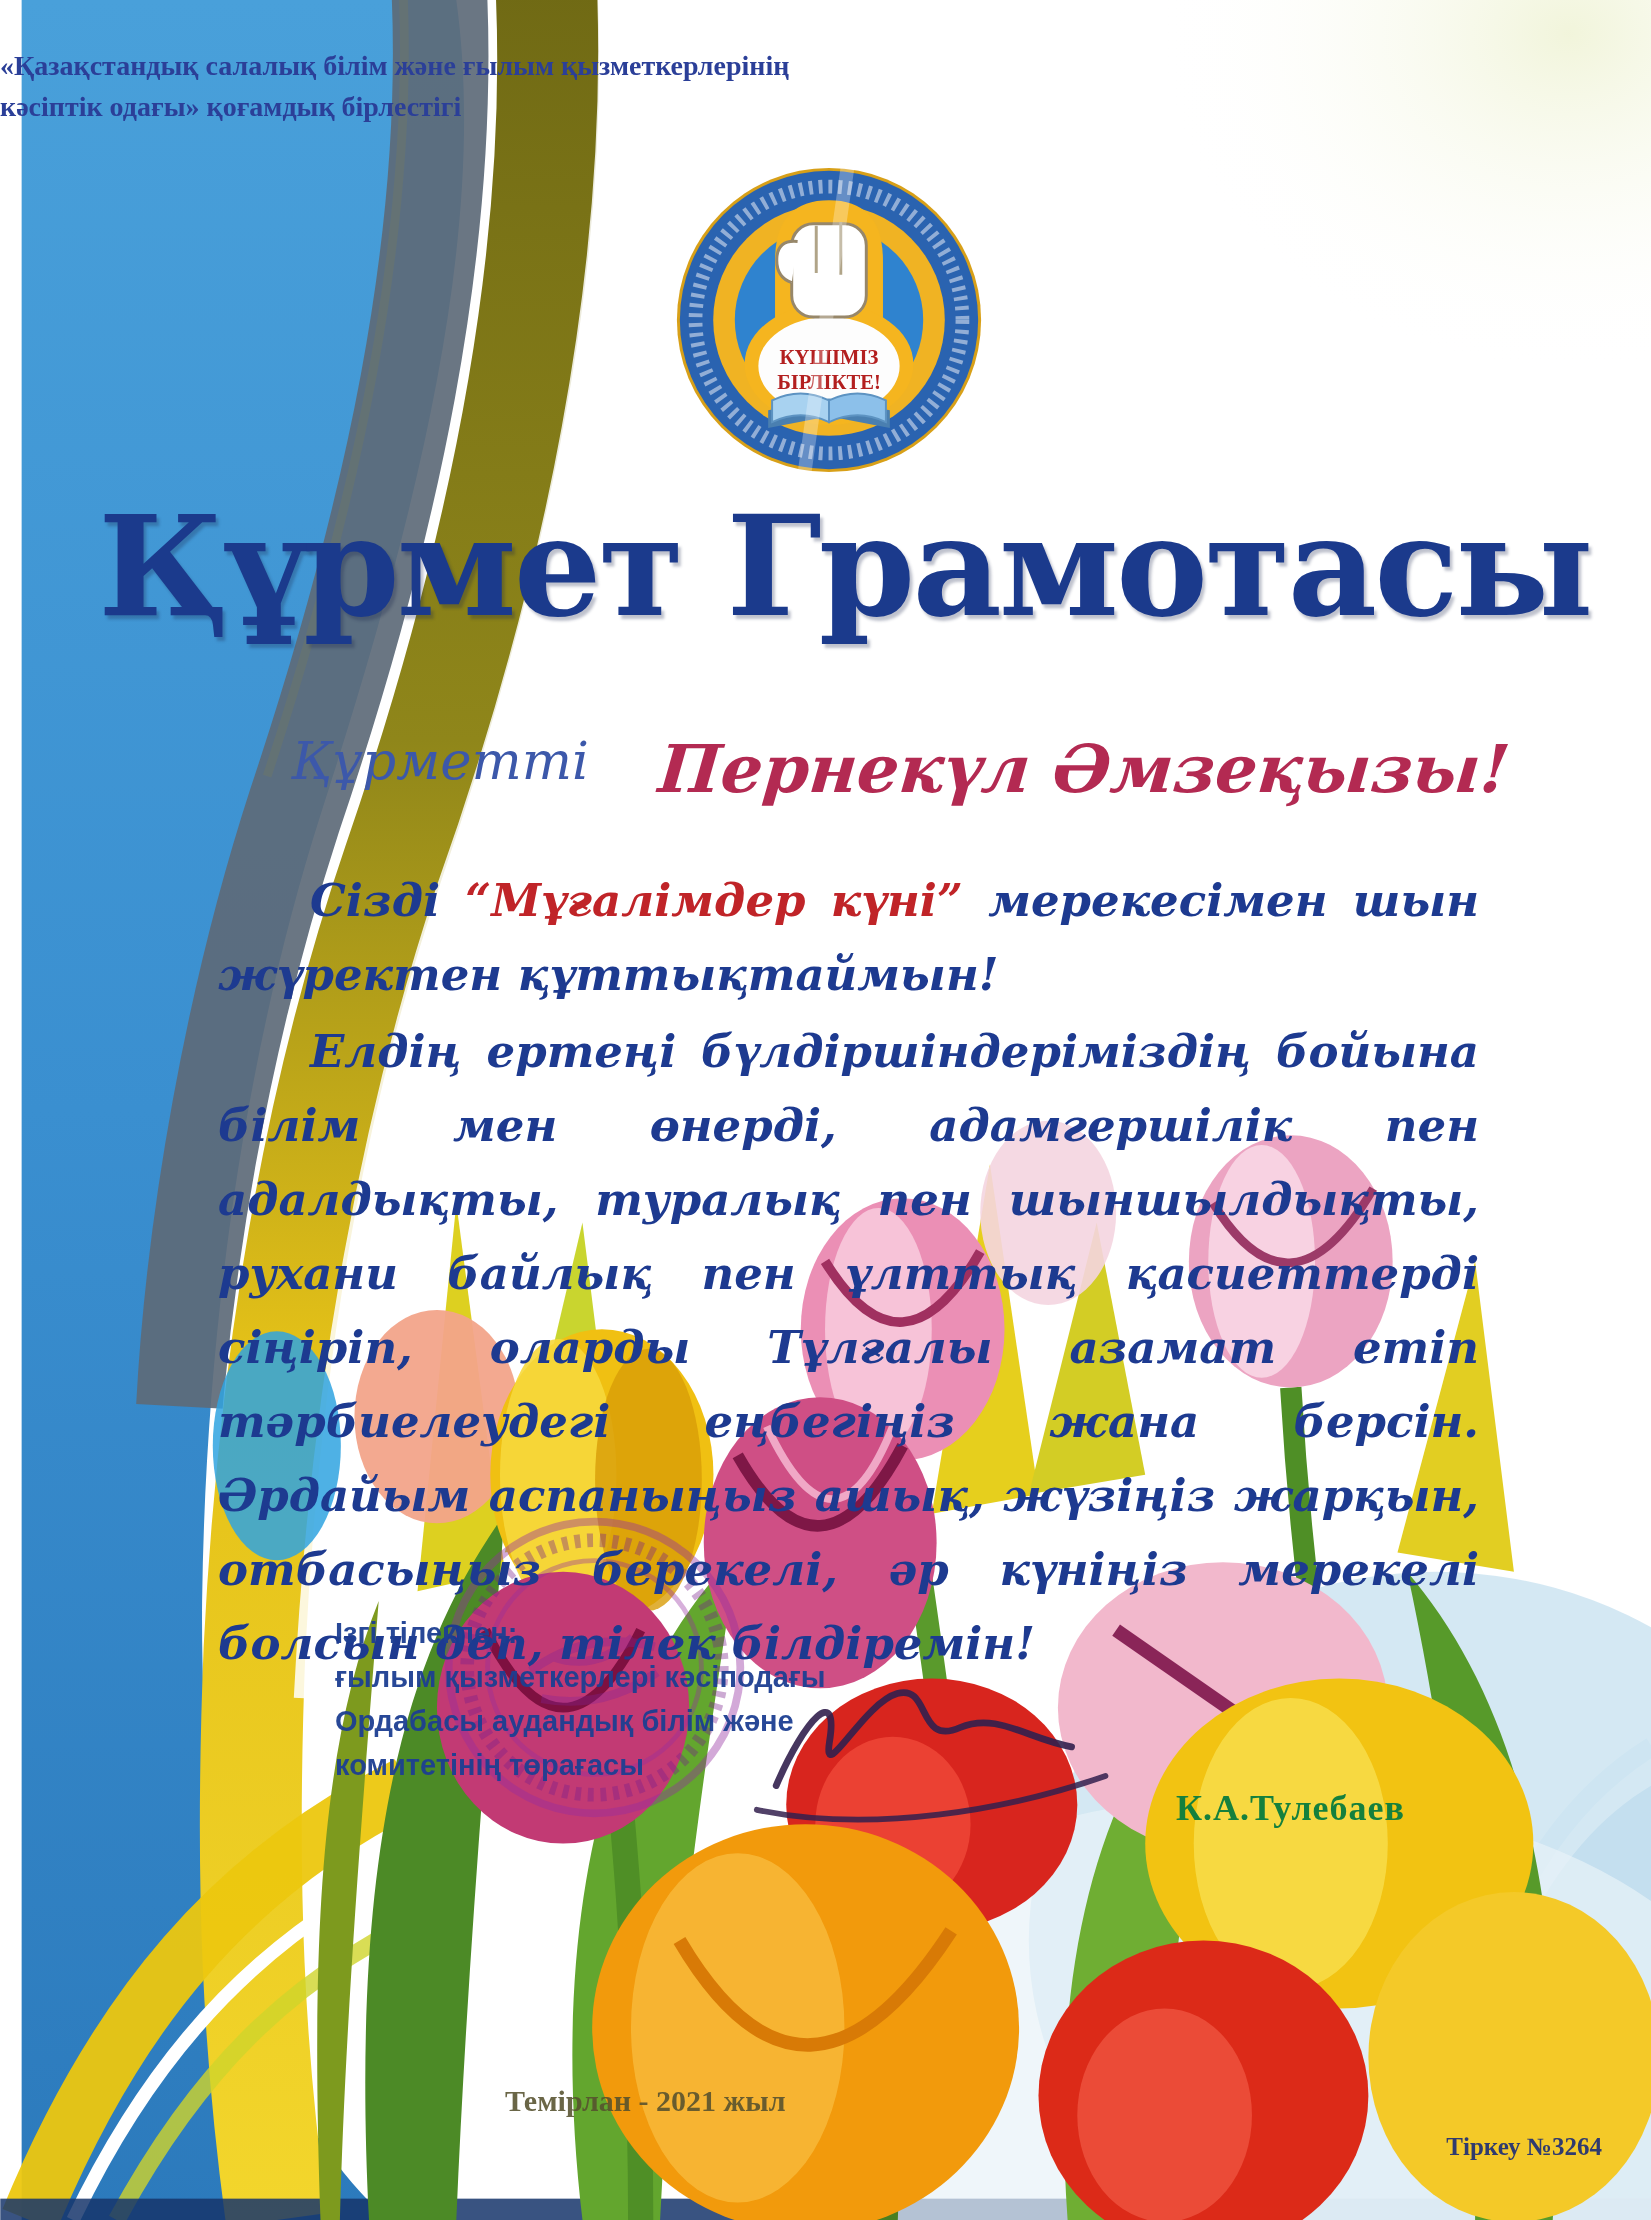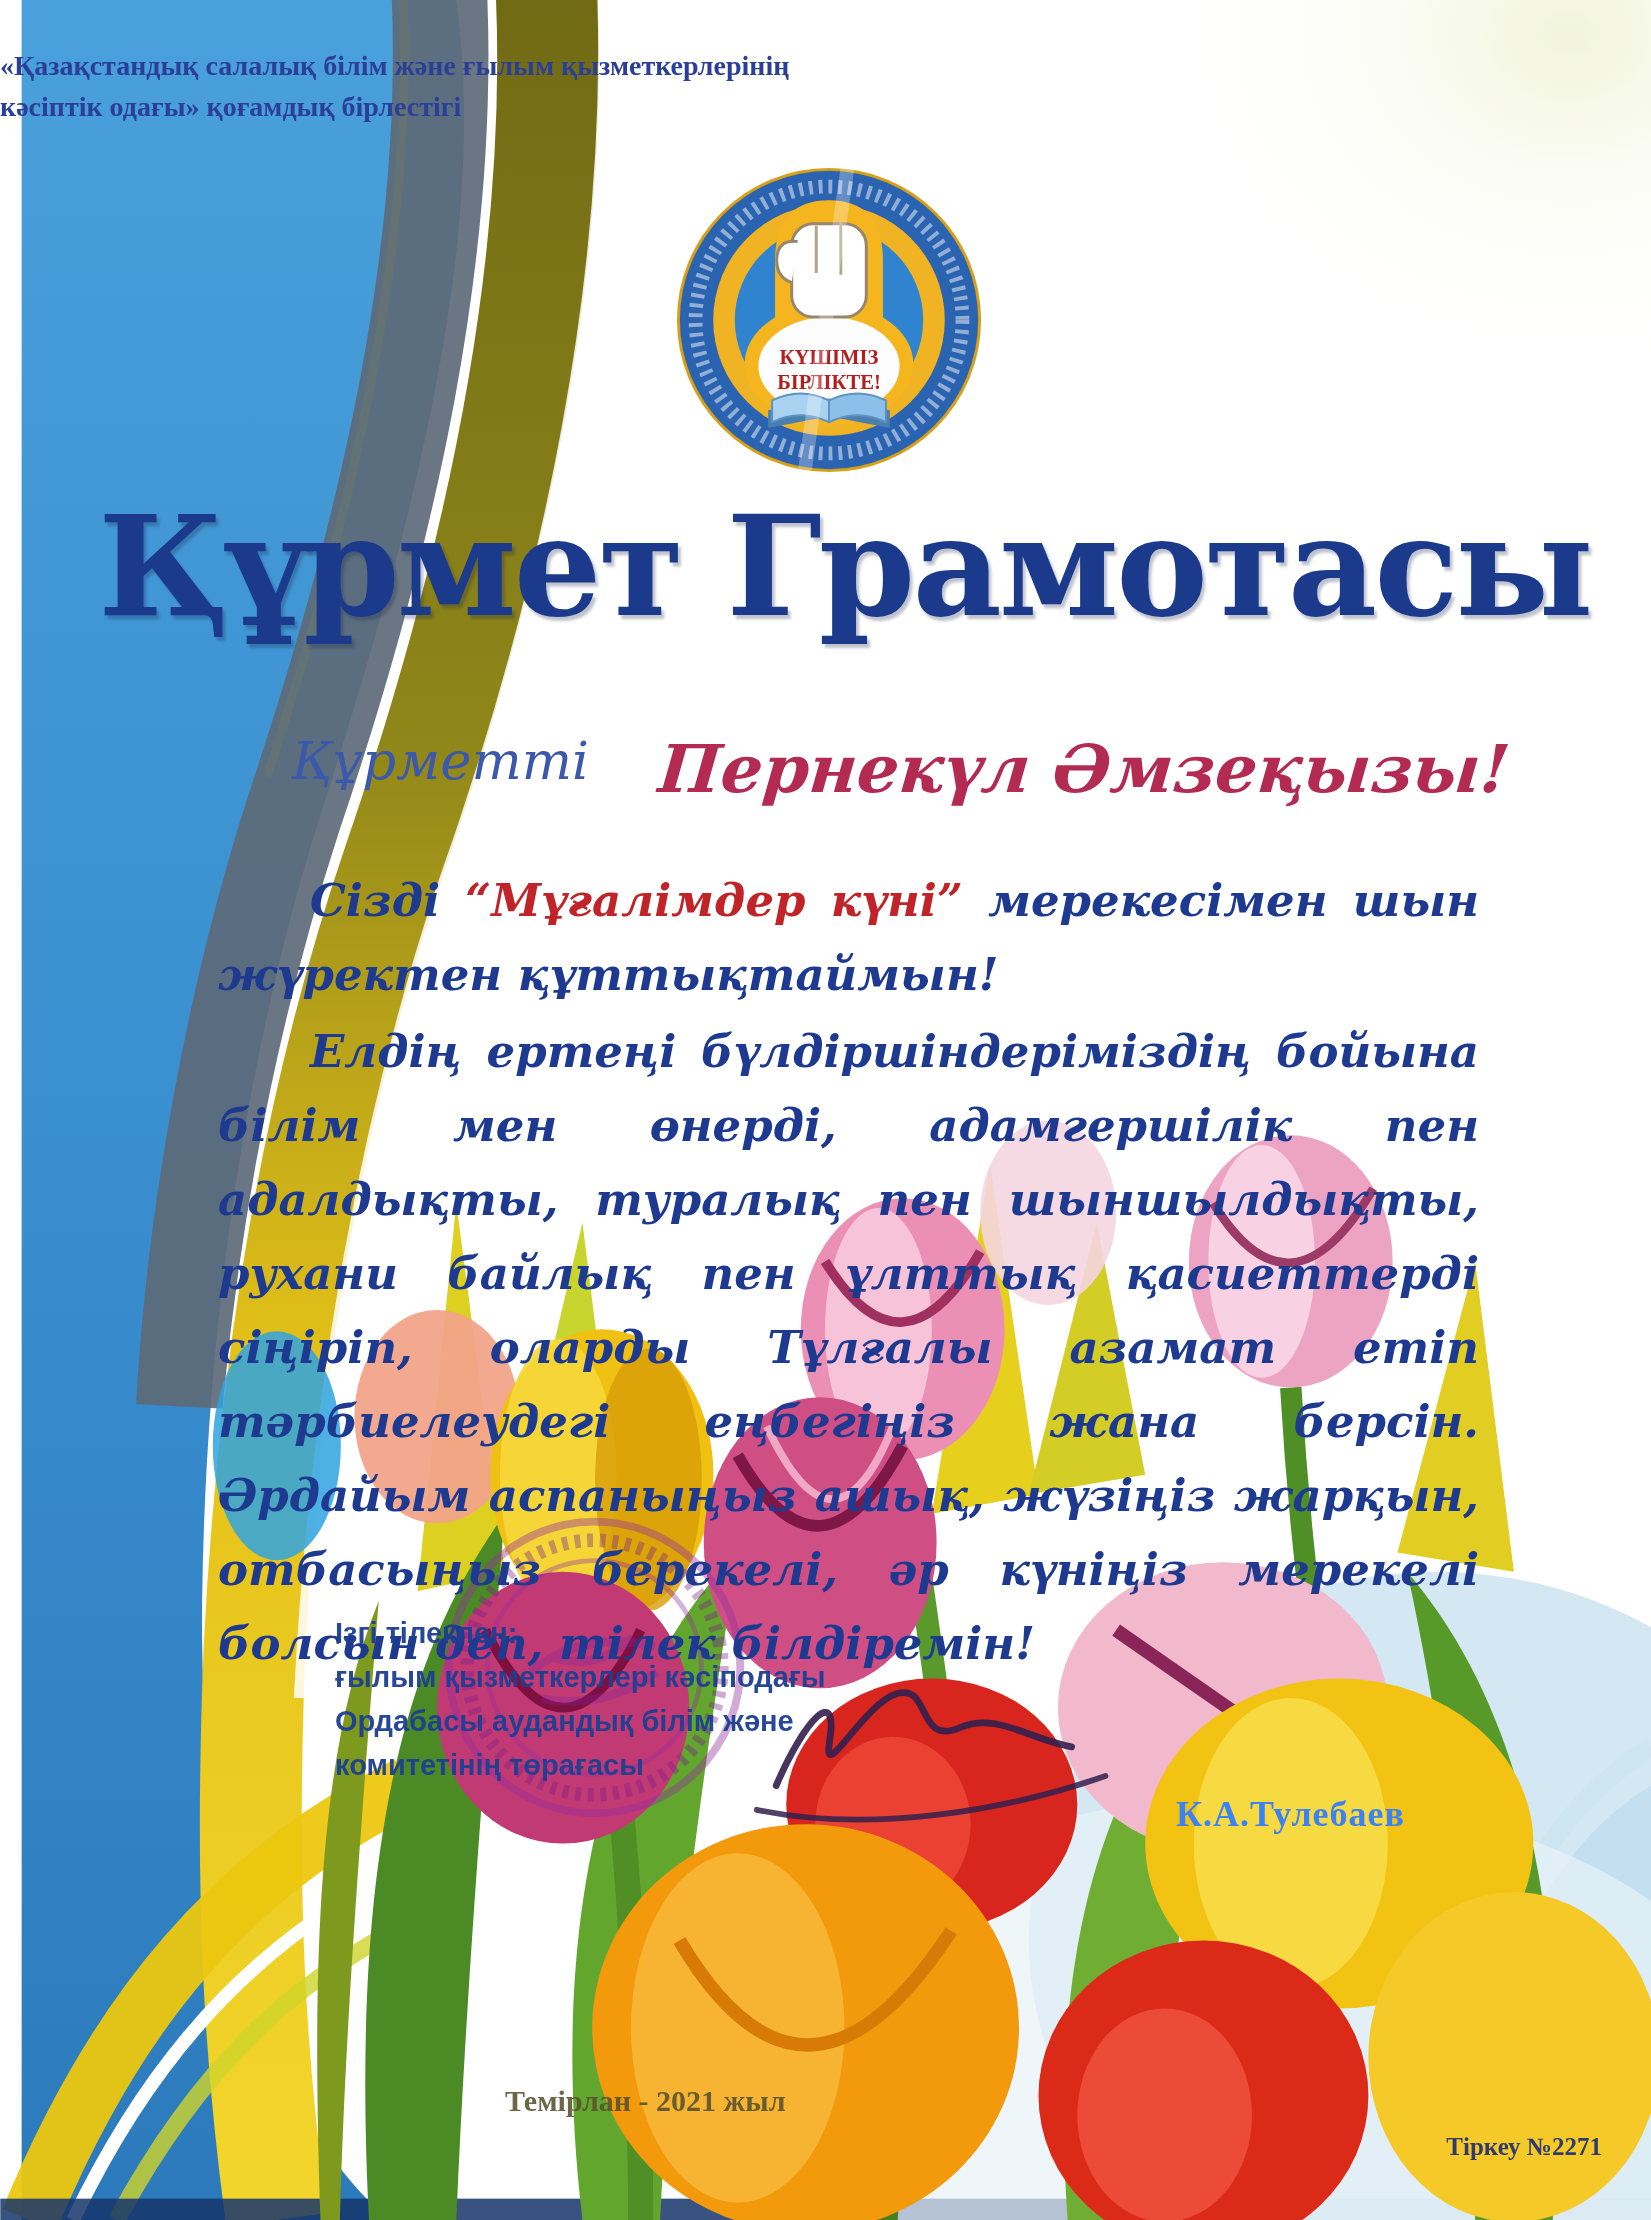--- a/index.html
+++ b/index.html
@@ -33,22 +33,22 @@
   }
   .p1{top:864px;}
   .p2{top:1015px;}
   .hl{color:#c02428;}
   .sig-block{
     position:absolute;top:1611px;left:291px;color:#1d3f92;font-weight:700;
     font-size:29px;line-height:44px;font-family:"Liberation Sans",sans-serif;
     z-index:6;opacity:.95;margin-left:44px;
   }
   .signer{
-    position:absolute;top:1787px;left:1176px;font-size:36px;color:#3b82f6;
-    font-family:"Liberation Serif",serif;font-weight:600;letter-spacing:1px;z-index:7;margin-top:6px;
+    position:absolute;top:1787px;left:1176px;font-size:36px;color:#15803d;
+    font-family:"Liberation Serif",serif;font-weight:600;letter-spacing:1px;z-index:7;
   }
   .date{
     position:absolute;top:2084px;left:505px;width:679px;text-align:left;
     font-size:30px;font-weight:700;color:#56512e;opacity:.88;z-index:7;
     font-family:"Liberation Serif",serif;
   }
   .reg{
     position:absolute;top:2133px;right:50px;font-size:25px;font-weight:700;
     color:#203075;opacity:.92;z-index:7;font-family:"Liberation Serif",serif;
   }.z3{z-index:3}.z4{z-index:4}.z5{z-index:5}
@@ -219,16 +219,16 @@
     <div>Ізгі тілекпен:</div>
     <div>ғылым қызметкерлері кәсіподағы</div>
     <div>Ордабасы аудандық білім және</div>
     <div>комитетінің төрағасы</div>
   </div>
 
   <div class="signer">К.А.Тулебаев</div>
 
   <div class="date">Темірлан - 2021 жыл</div>
 
-  <div class="reg">Тіркеу №2271</div>
+  <div class="reg">Тіркеу №3264</div>
 
 </div>
 
 
 </body></html>

